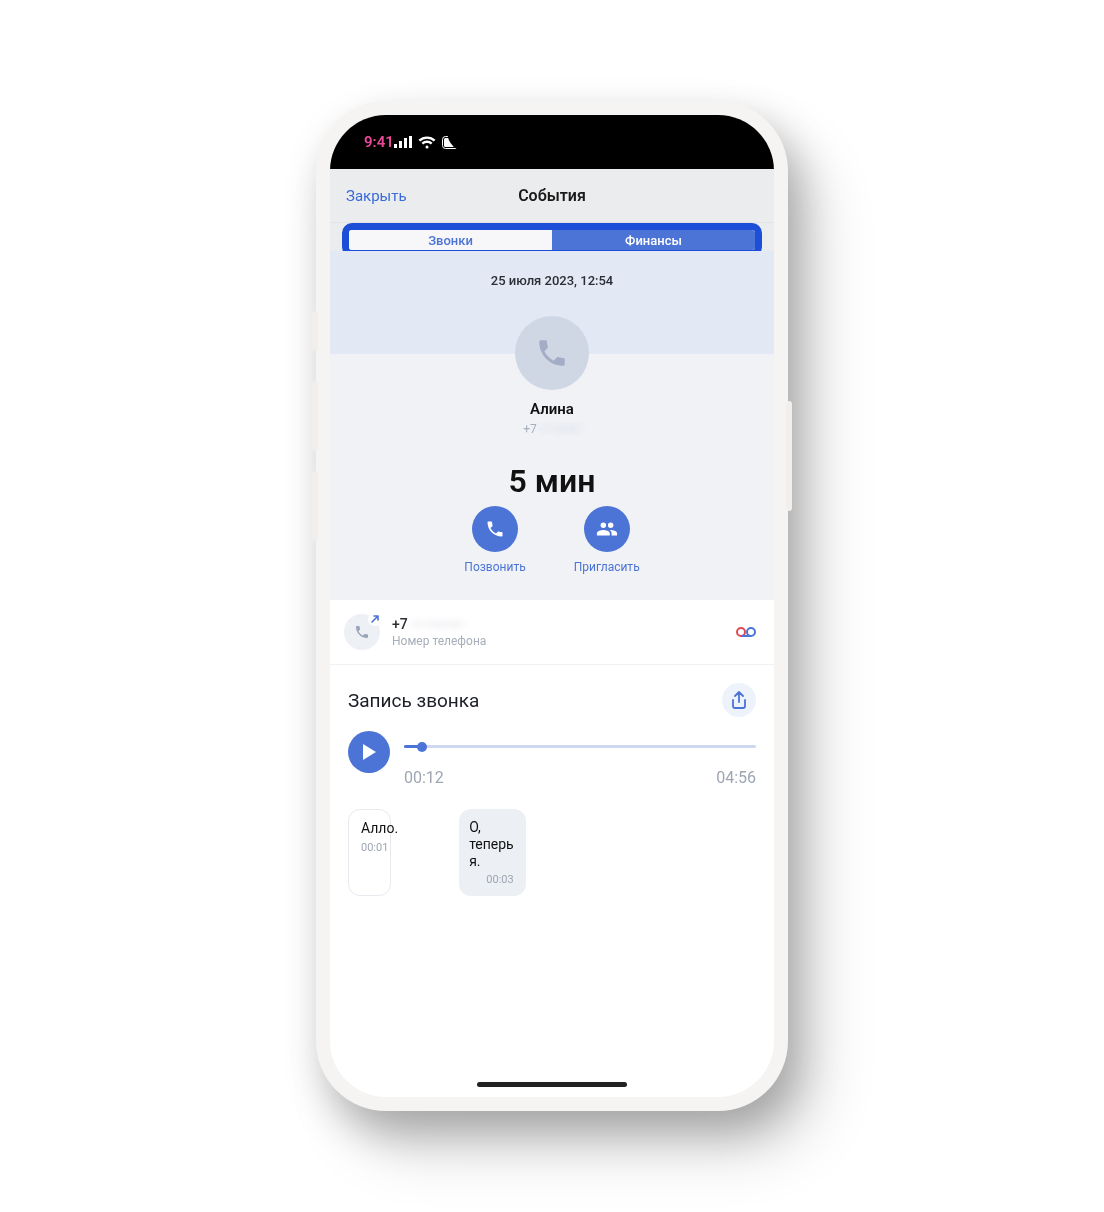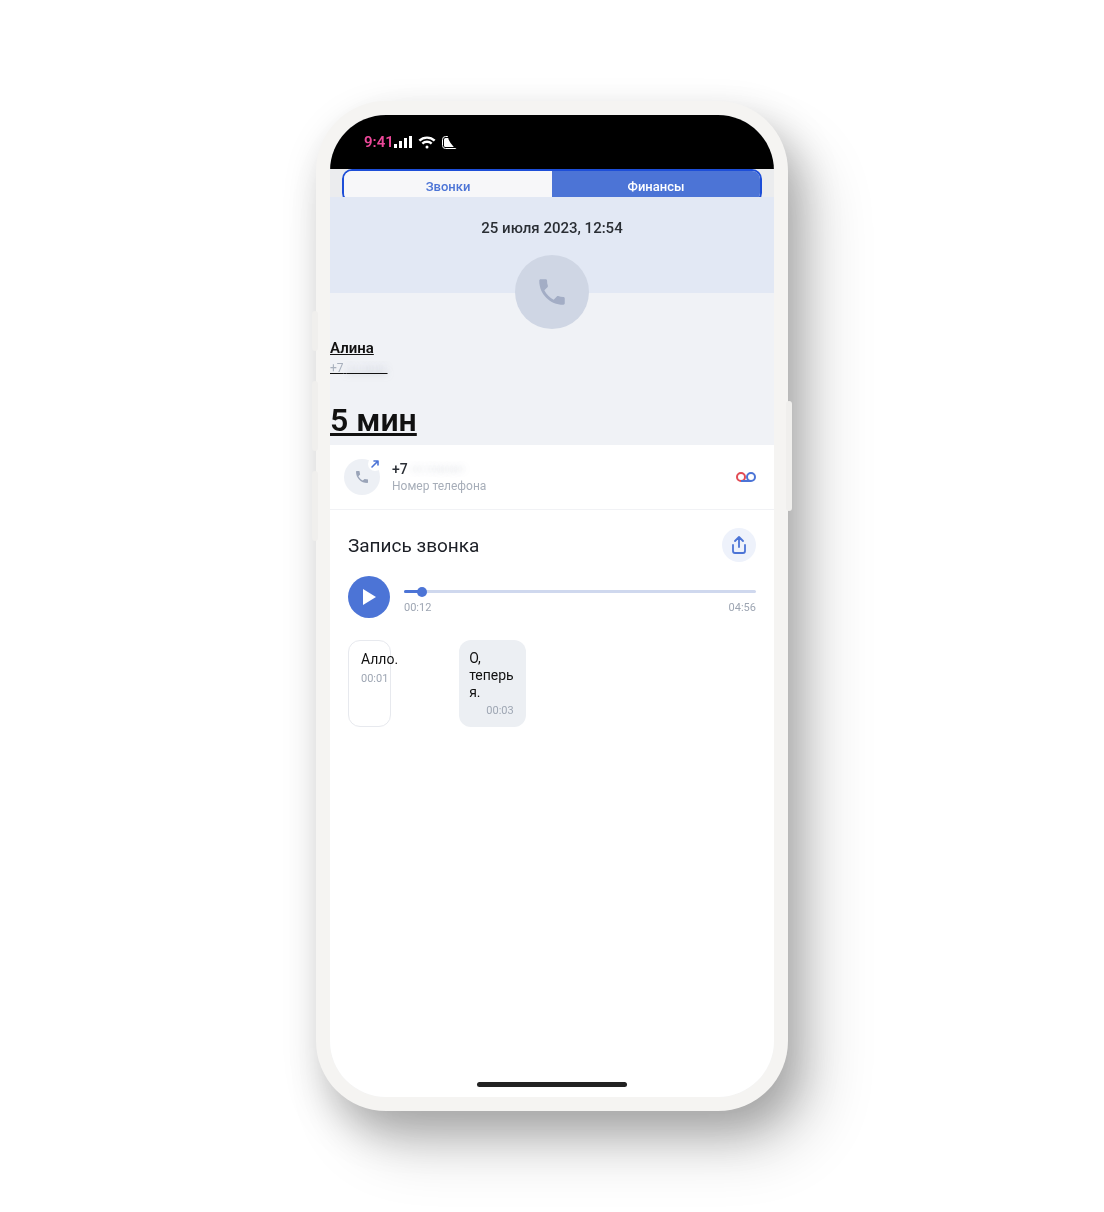--- a/index.html
+++ b/index.html
@@ -87,21 +87,21 @@
     font-size: 16px;
     font-weight: 600;
     color: #1a1a1a;
   }
   .segmented-bg {
     background: #ebecee;
     padding: 0 12px 0 12px;
   }
   .segmented {
     display: flex;
-    border: 2px solid #1d4ed8;
+    border: 7px solid #1d4ed8;
     border-radius: 10px;
     overflow: hidden;
     height: 34px;
   }
   .seg {
     flex: 1;
     display: flex;
     align-items: center;
     justify-content: center;
     font-size: 13px;
@@ -111,43 +111,43 @@
   .seg.active   { background: #4c74d6; color: #fff; }
 
   .card-top {
     background: #e2e8f4;
     margin-top: -6px;
     padding-top: 22px;
     text-align: center;
     color: #2a2e34;
   }
   .card-top .date {
-    font-size: 15px;
+    font-size: 13px;
     font-weight: 500;
-    margin-bottom: 18px;
+    margin-bottom: 28px;
   }
   .avatar-wrap {
     display: flex;
     justify-content: center;
     margin-bottom: -36px;
   }
   .avatar {
     width: 74px;
     height: 74px;
     border-radius: 50%;
     background: #cfd6e4;
     display: flex;
     align-items: center;
     justify-content: center;
     color: #a3adc5;
   }
 
   .card-mid {
     padding-top: 46px;
-    text-decoration: underline;
+    text-align: center;
   }
   .contact-name { font-size: 15px; font-weight: 600; margin-bottom: 4px; }
   .contact-phone { font-size: 12px; color: #a8b0bd; margin-bottom: 20px; }
   .duration { font-size: 32px; font-weight: 600; margin-bottom: 6px; margin-top: 26px; }
   .cost { font-size: 15px; color: #a1a8b3; margin-bottom: 22px; }
   .actions {
     display: flex;
     justify-content: center;
     gap: 48px;
     padding-bottom: 26px;
@@ -241,21 +241,21 @@
     border-radius: 2px;
   }
   .bar .knob {
     position: absolute; left: 5%; top: 50%;
     transform: translate(-50%, -50%);
     width: 10px; height: 10px; border-radius: 50%;
     background: #4c74d6;
   }
   .times {
     display: flex; justify-content: space-between;
-    font-size: 11px; color: #9ea6b3; margin-top: 8px;
+    font-size: 16px; color: #9ea6b3; margin-top: 20px;
   }
 
   .transcript {
     padding: 8px 18px 0 18px;
     display: flex;
     flex-direction: row;
     gap: 16px;
   }
   .bubble {
     display: inline-flex;
@@ -312,20 +312,24 @@
             <path d="M9 12.5a1.5 1.5 0 100-3 1.5 1.5 0 000 3zM3.5 6.8a8 8 0 0111 0l-1.7 1.7a5.6 5.6 0 00-7.6 0L3.5 6.8zM.5 3.8a12.3 12.3 0 0117 0l-1.7 1.7a9.9 9.9 0 00-13.6 0L.5 3.8z" fill="#fff"></path>
           </svg>
         <svg width="26" height="13" viewBox="0 0 26 13">
             <rect x="0.5" y="0.5" width="22" height="12" rx="3" stroke="#fff" fill="none"></rect>
             <rect x="2" y="2" width="19" height="9" rx="1.5" fill="#fff"></rect>
             <rect x="24" y="4" width="2" height="5" rx="1" fill="#fff"></rect>
           </svg>
       </span>
     </div>
 
+    <div class="header">
+      <span class="close">Закрыть</span>
+      <span class="title">События</span>
+    </div>
 
     <div class="segmented-bg">
       <div class="segmented">
         <div class="seg inactive">Звонки</div>
         <div class="seg active">Финансы</div>
       </div>
     </div>
 
     <div class="card-top">
       <div class="date">25 июля 2023, 12:54</div>
@@ -338,20 +342,38 @@
       </div>
     </div>
 
     <div class="card-mid">
       <div class="contact-name">Алина</div>
       <div class="contact-phone">
         <span>+7</span>
         <span class="blurred">··· ···-··-··</span>
       </div>
       <div class="duration">5 мин</div>
+      <div class="actions">
+        <div class="action">
+          <div class="circle">
+            <svg width="20" height="20" viewBox="0 0 24 24">
+                <path fill="currentColor" d="M6.6 10.8c1.5 2.9 3.8 5.2 6.6 6.6l2.2-2.2c.3-.3.7-.4 1-.3 1.1.4 2.3.6 3.6.6.6 0 1 .4 1 1V20c0 .6-.4 1-1 1C10.6 21 3 13.4 3 4c0-.6.4-1 1-1h3.5c.6 0 1 .4 1 1 0 1.3.2 2.5.6 3.6.1.4 0 .8-.3 1l-2.2 2.2z"></path>
+              </svg>
+          </div>
+          <span class="lbl">Позвонить</span>
+        </div>
+        <div class="action">
+          <div class="circle">
+            <svg width="22" height="22" viewBox="0 0 24 24">
+                <path fill="currentColor" d="M16 11a3 3 0 100-6 3 3 0 000 6zM8 11a3 3 0 100-6 3 3 0 000 6zM8 13c-2.3 0-7 1.2-7 3.5V19h14v-2.5C15 14.2 10.3 13 8 13zm8 0c-.3 0-.6 0-1 .1 1.2.9 2 2 2 3.4V19h6v-2.5c0-2.3-4.7-3.5-7-3.5z"></path>
+              </svg>
+          </div>
+          <span class="lbl">Пригласить</span>
+        </div>
+      </div>
     </div>
 
     <div class="white">
 
       <div class="phone-row">
         <div class="pcircle">
           <svg width="16" height="16" viewBox="0 0 24 24">
               <path fill="currentColor" d="M6.6 10.8c1.5 2.9 3.8 5.2 6.6 6.6l2.2-2.2c.3-.3.7-.4 1-.3 1.1.4 2.3.6 3.6.6.6 0 1 .4 1 1V20c0 .6-.4 1-1 1C10.6 21 3 13.4 3 4c0-.6.4-1 1-1h3.5c.6 0 1 .4 1 1 0 1.3.2 2.5.6 3.6.1.4 0 .8-.3 1l-2.2 2.2z"></path>
             </svg>
           <span class="out-badge">

